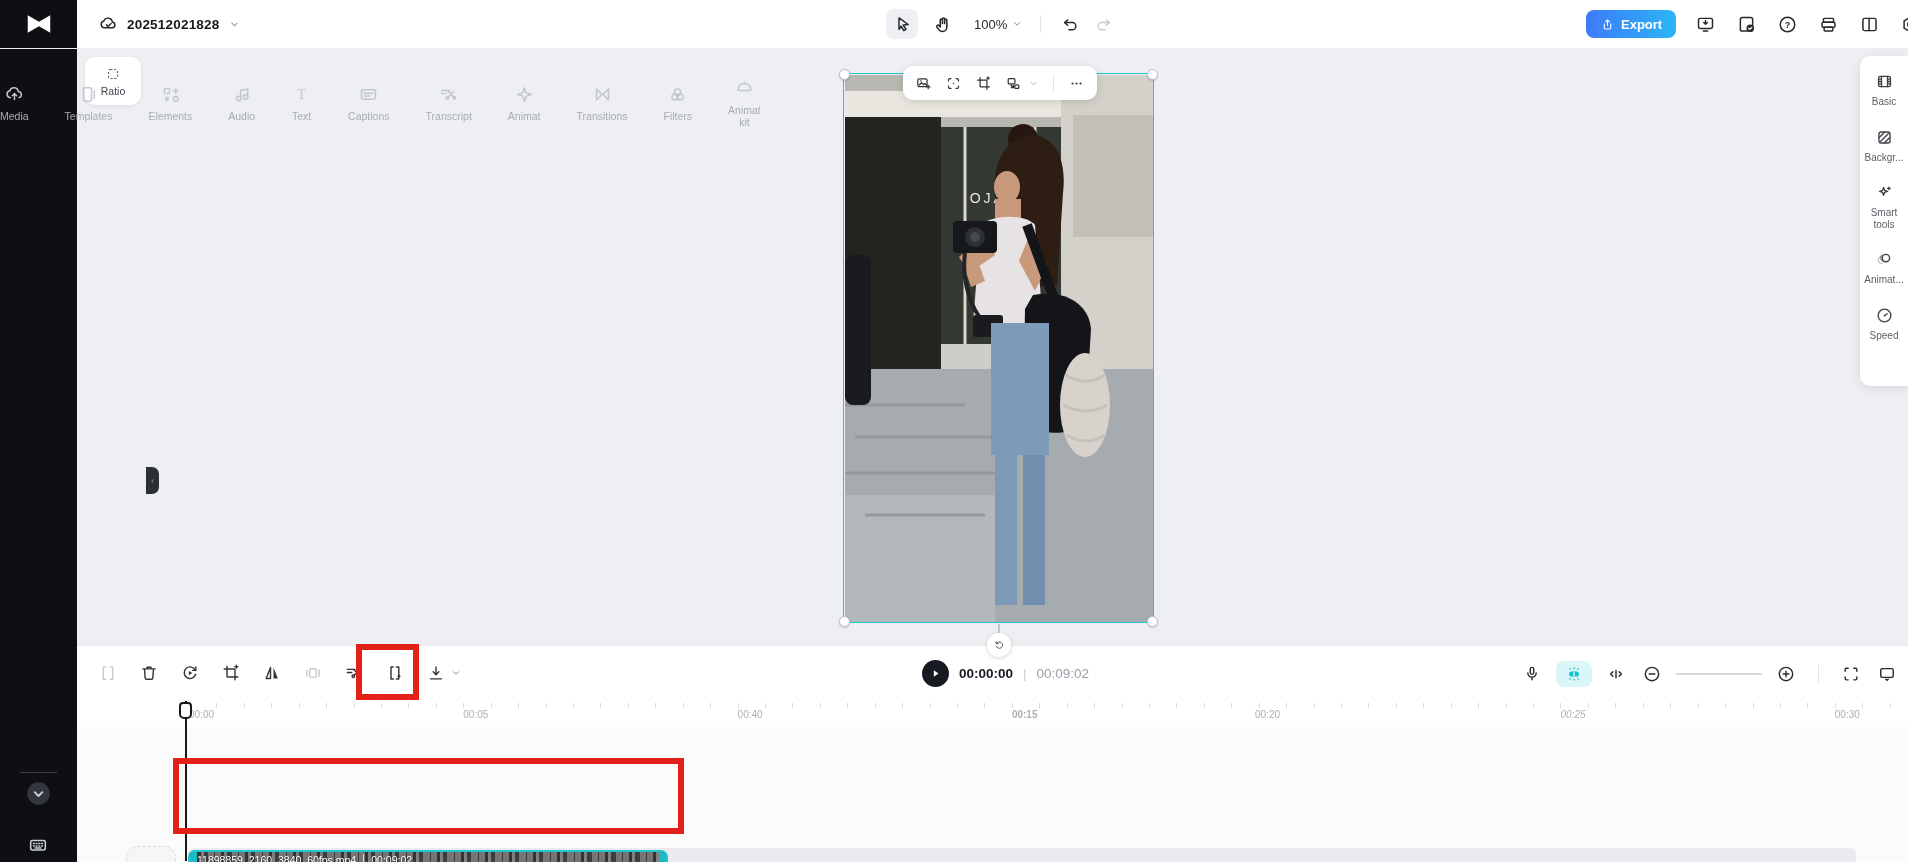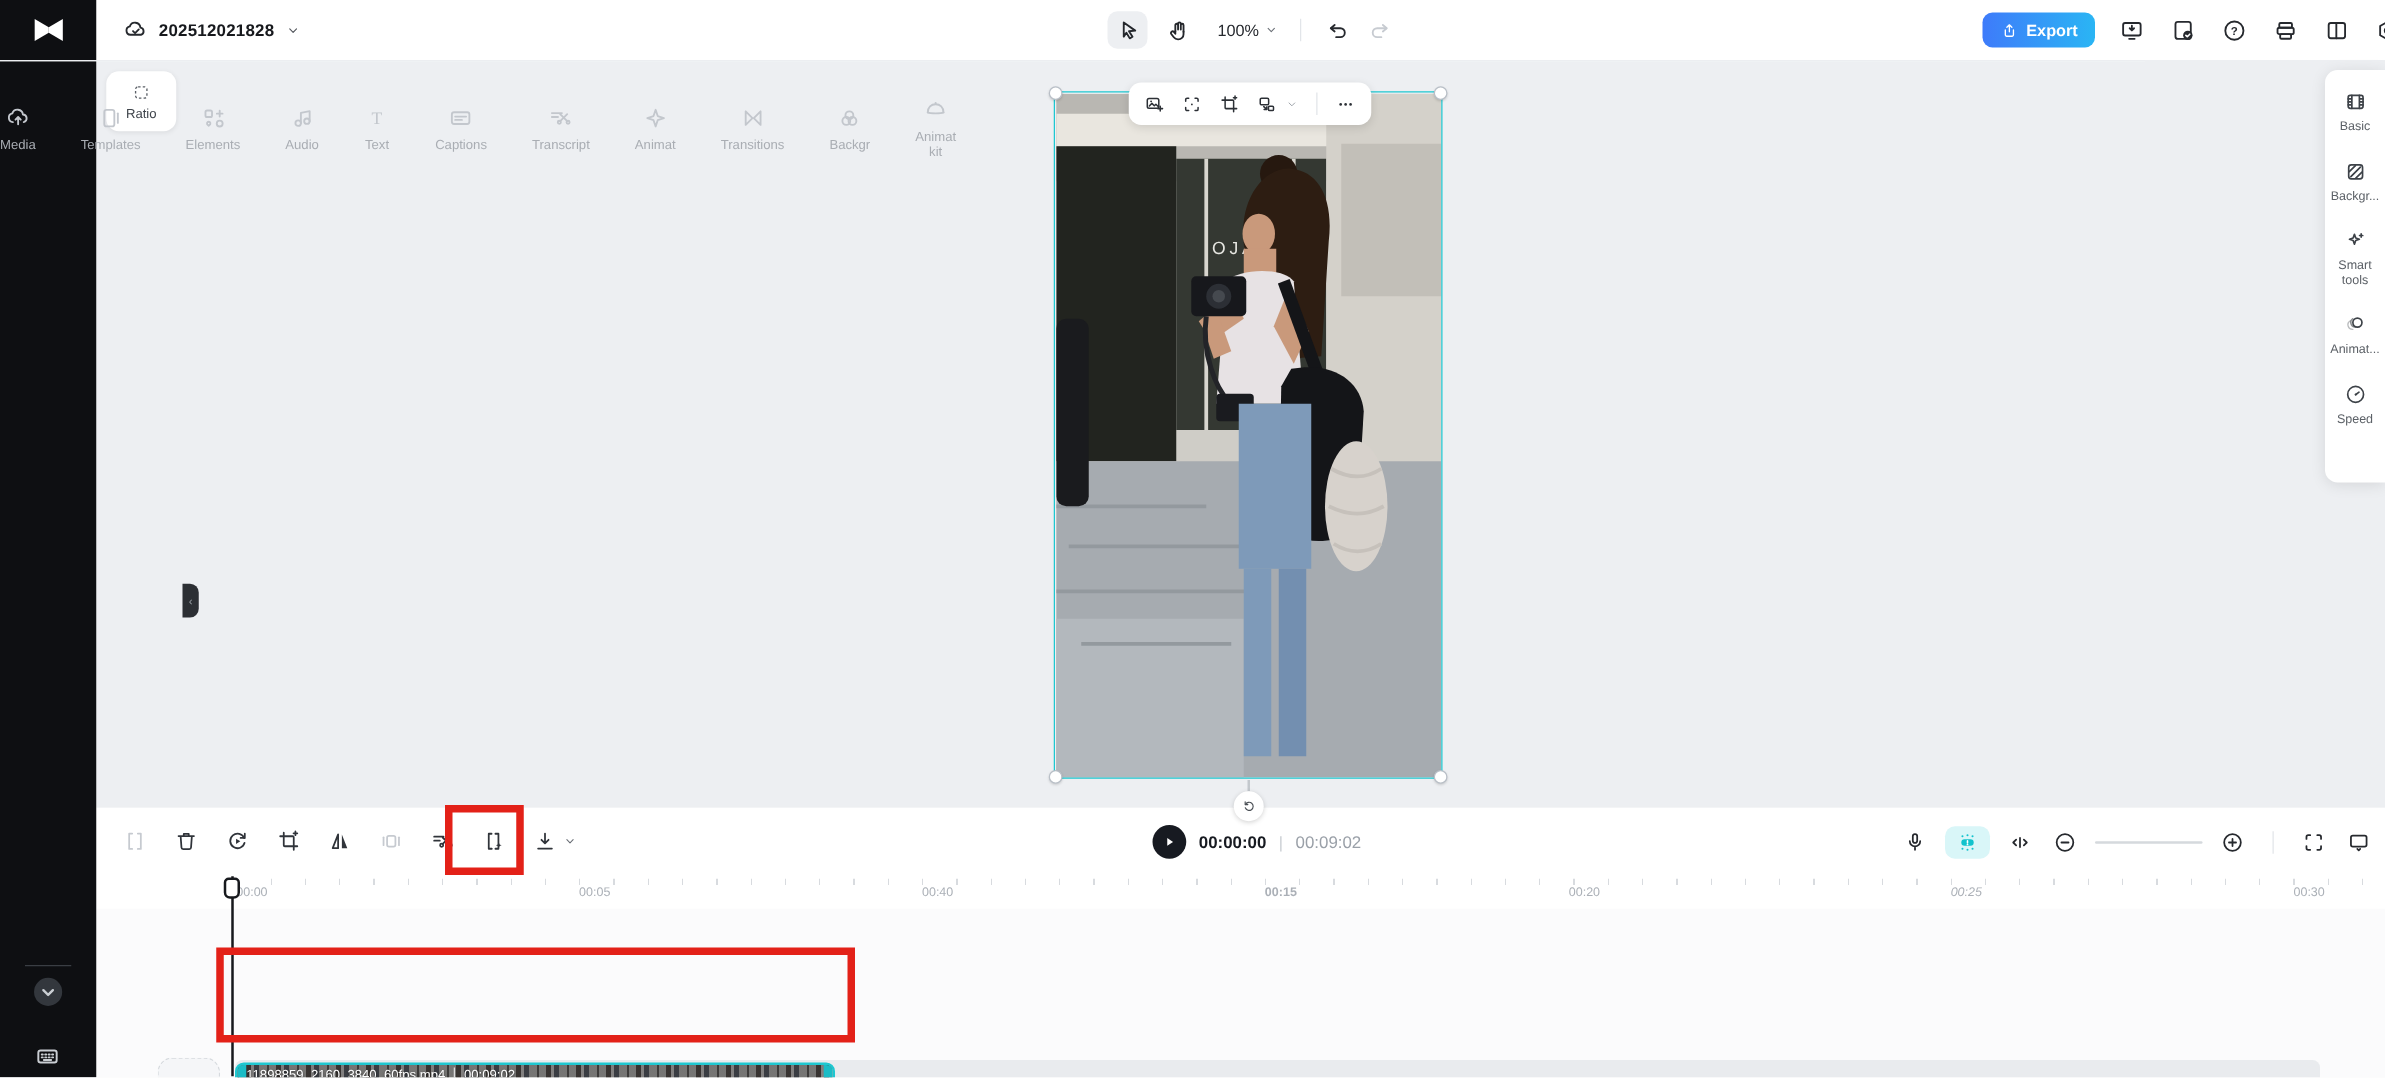--- a/index.html
+++ b/index.html
@@ -352,21 +352,21 @@
           <span class="lbl">Transitions</span>
         </div>
         <div class="side-item">
           <span class="ic">
             <svg viewBox="0 0 24 24" width="100%" height="100%">
               <circle cx="12" cy="9.4" r="3.6" fill="none" stroke="currentColor" stroke-width="1.7"></circle>
               <circle cx="9.2" cy="14.6" r="3.6" fill="none" stroke="currentColor" stroke-width="1.7"></circle>
               <circle cx="14.8" cy="14.6" r="3.6" fill="none" stroke="currentColor" stroke-width="1.7"></circle>
             </svg>
           </span>
-          <span class="lbl">Backgr</span>
+          <span class="lbl">Filters</span>
         </div>
         <div class="side-item">
           <span class="ic">
             <svg viewBox="0 0 24 24" width="100%" height="100%">
               <path d="M4.8 13.6C4.8 9 8 6.2 12 6.2s7.2 2.8 7.2 7.4" fill="none" stroke="currentColor" stroke-width="1.7" stroke-linecap="round" stroke-linejoin="round"></path>
               <path d="M4.8 13.6c2.4 1.2 12 1.2 14.4 0" fill="none" stroke="currentColor" stroke-width="1.7" stroke-linecap="round" stroke-linejoin="round"></path>
               <circle cx="12" cy="5.2" r="1" fill="currentColor"></circle>
             </svg>
           </span>
           <span class="lbl">Animat kit</span>

